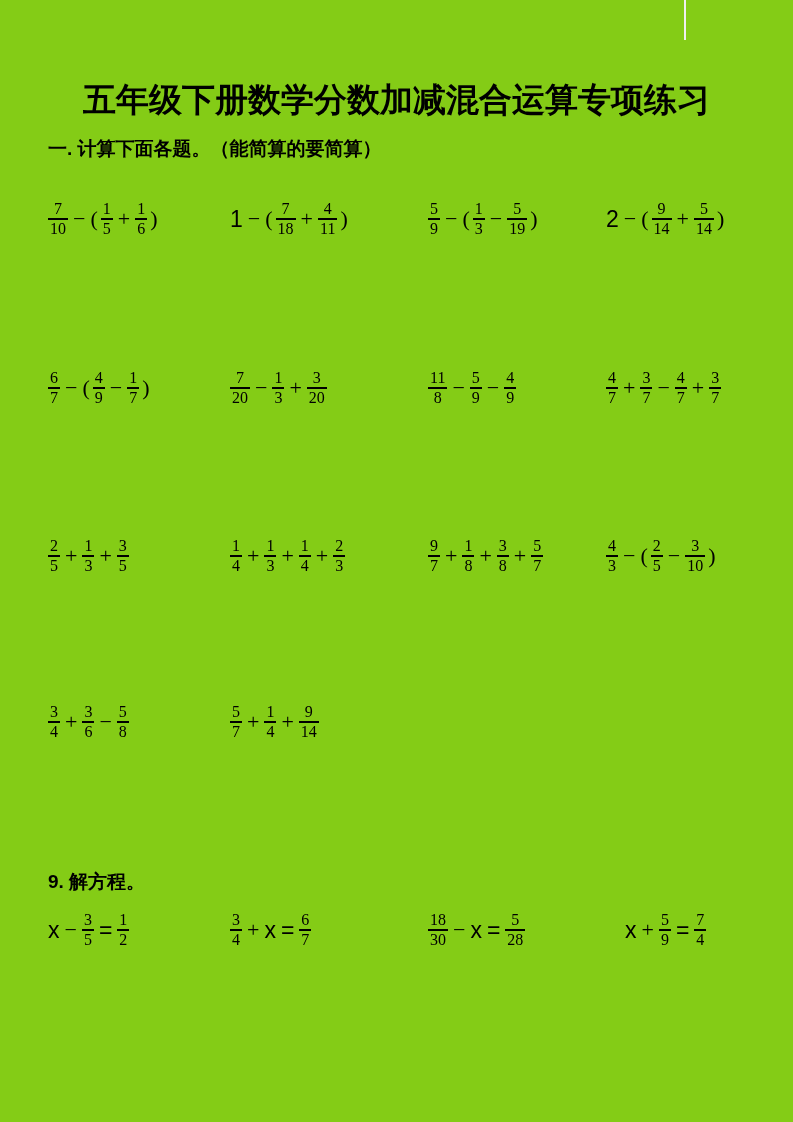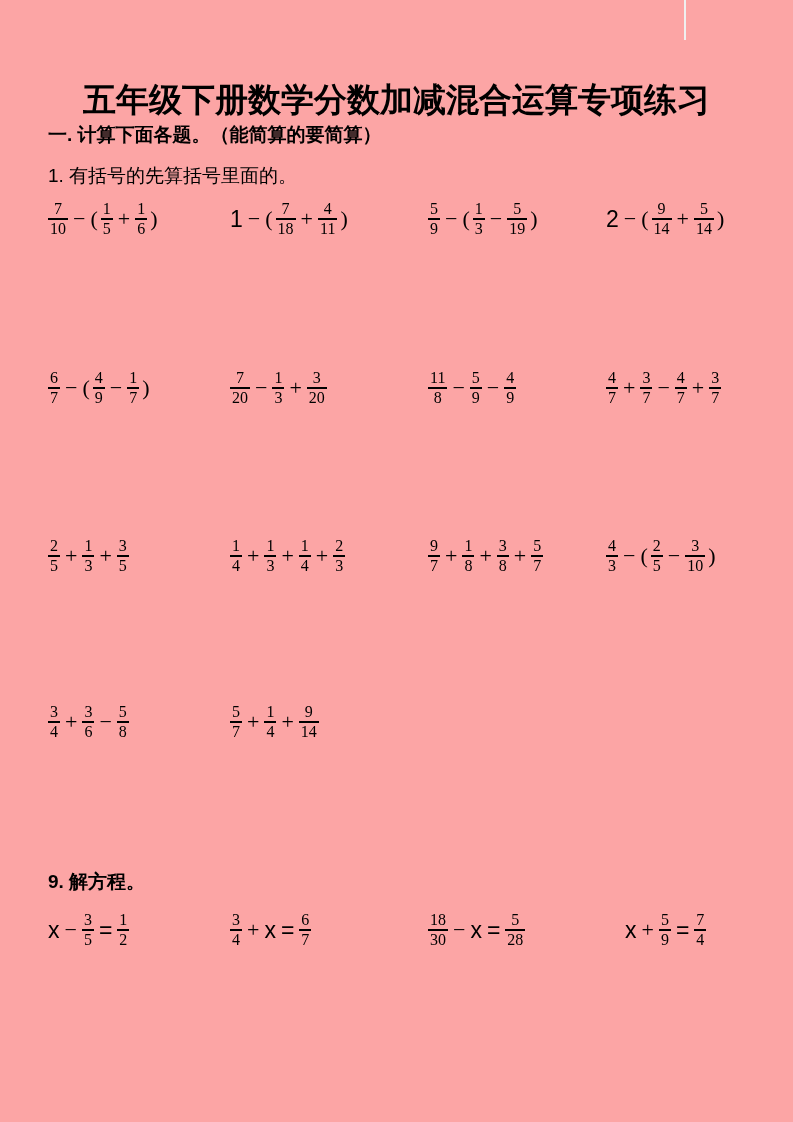--- a/index.html
+++ b/index.html
@@ -4,35 +4,35 @@
 <style>
   html, body { margin: 0; padding: 0; }
   body {
     width: 793px; height: 1122px;
     background: #ffffff;
     position: relative;
     font-family: "Liberation Sans", sans-serif;
     color: #000000;
     overflow: hidden;
   }
-  .page { position: absolute; inset: 0; background: #fca5a5; }
+  .page { position: absolute; inset: 0; background: #84cc16; }
 
   .title {
     position: absolute; top: 56px; left: 0; right: 0;
     text-align: center;
     font-size: 33px; font-weight: bold;
     letter-spacing: 0px;
     font-family: "Liberation Sans", sans-serif;
   }
   .sec-heading {
     position: absolute; left: 48px;
     font-size: 19px; font-weight: bold;
     font-family: "Liberation Sans", sans-serif;
   }
-  .sec1-heading { top: 122px; }
+  .sec1-heading { top: 136px; }
   .sec1-note {
     position: absolute; left: 48px; top: 163px;
     font-size: 19px; font-weight: normal;
   }
   .sec2-heading { top: 869px; }
 
   .math-row {
     position: absolute; left: 0; right: 0; height: 52px;
   }
   .r1 { top: 193px; }
@@ -88,21 +88,20 @@
 <body>
 
 <div class="page">
 
   <div class="scan-line"></div>
 
   <h1 class="title">五年级下册数学分数加减混合运算专项练习</h1>
 
   <div class="sec-heading sec1-heading">一. 计算下面各题。（能简算的要简算）</div>
 
-  <div class="sec1-note">1. 有括号的先算括号里面的。</div>
 
   <div class="math-row r1">
       <div class="cell c0">
         <span class="frac">
           <span class="num">7</span>
           <span class="bar"></span>
           <span class="den">10</span>
         </span>
         <span class="op">−</span>
         <span class="op po">(</span>

